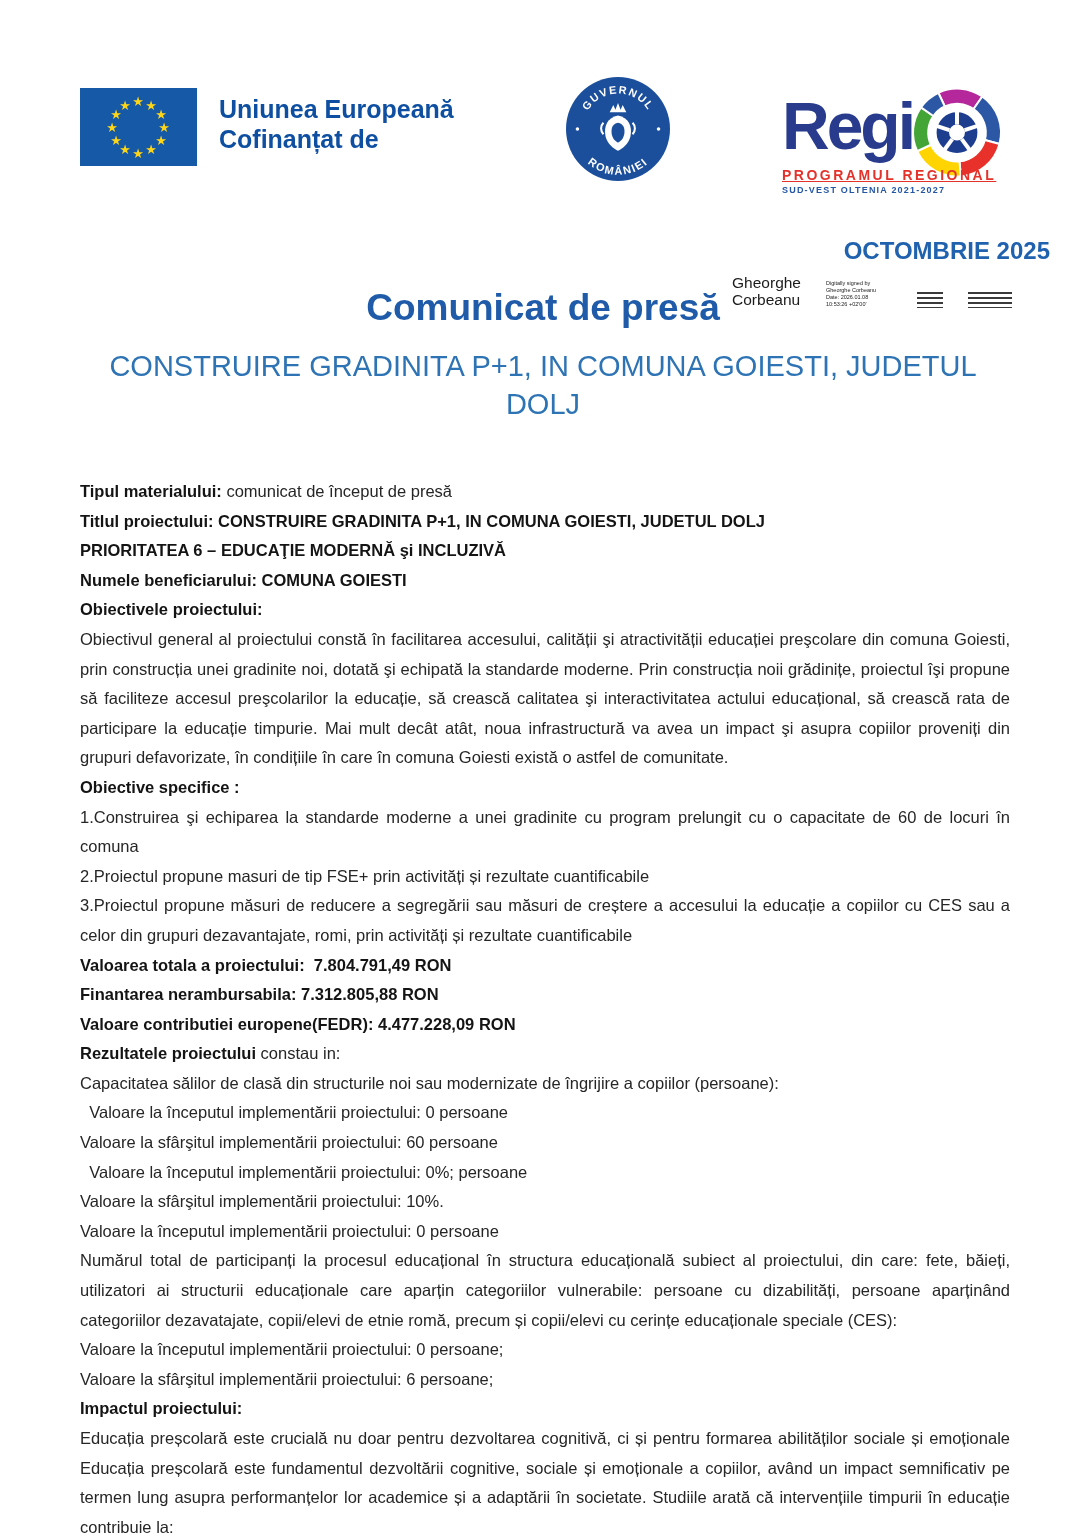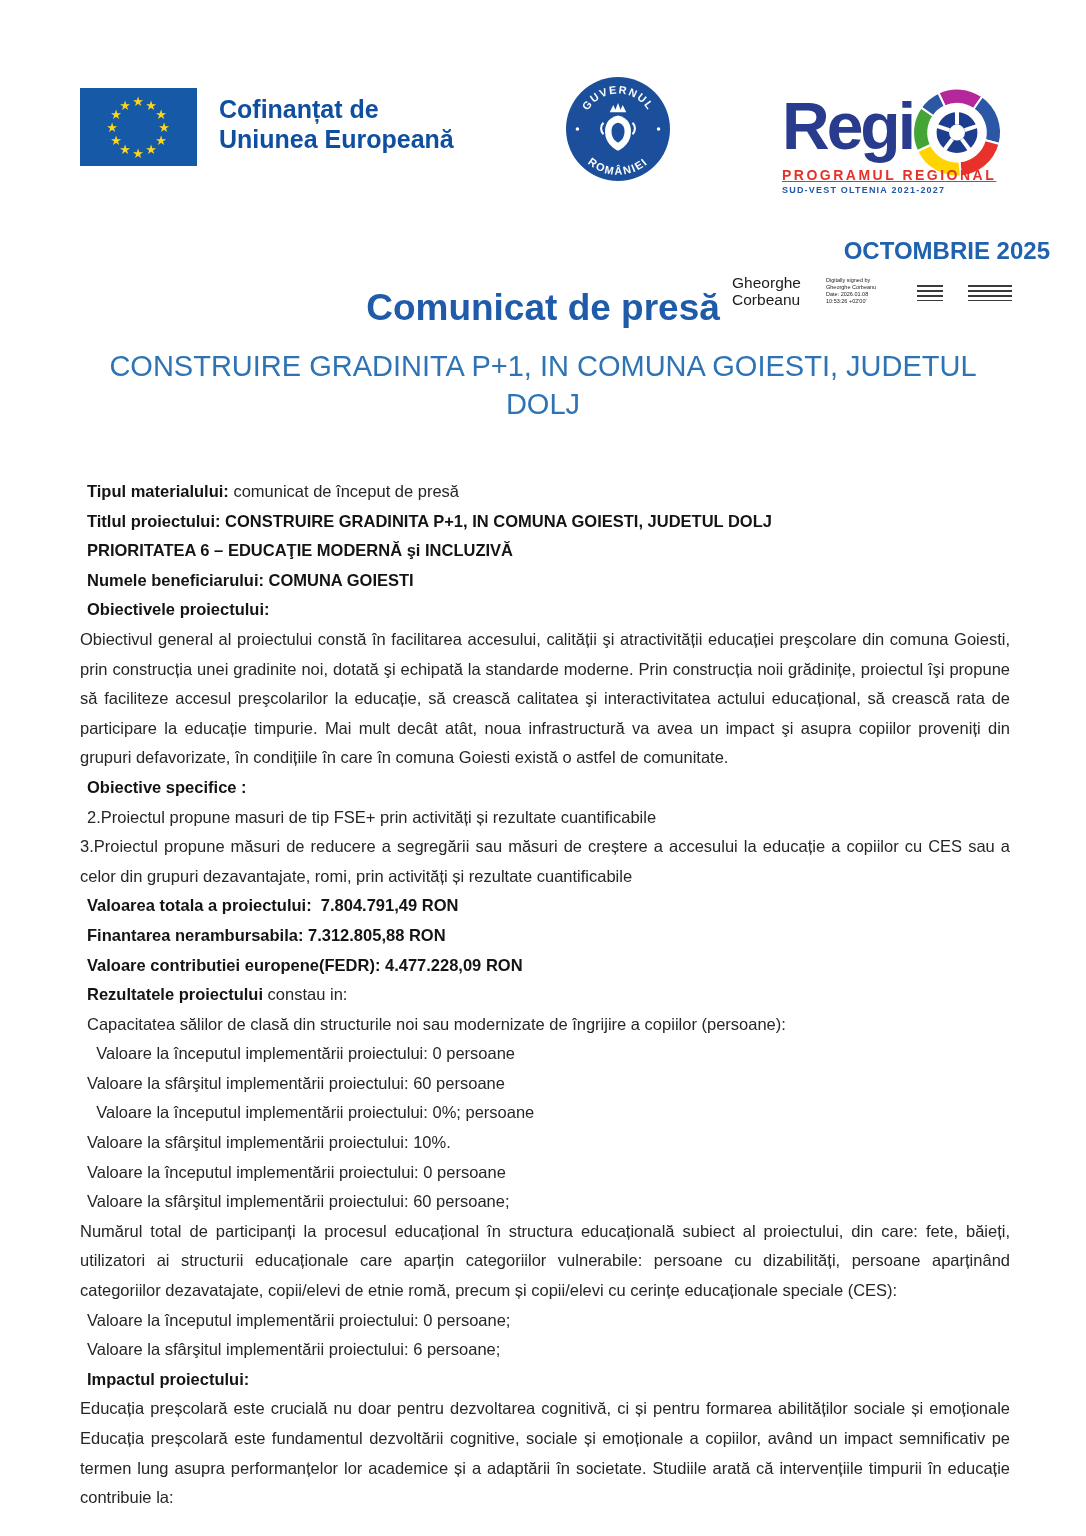--- a/index.html
+++ b/index.html
@@ -51,21 +51,21 @@
   .regio-emblem{width:96px;height:96px;margin-left:-4px;}
   .regio-cap1{color:#e4322b;font-weight:bold;font-size:14px;letter-spacing:2.5px;margin-top:-12px;text-decoration:underline;}
   .regio-cap2{color:#2456a4;font-weight:bold;font-size:9px;letter-spacing:1.2px;margin-top:2px;}
   
   .date-line{
     margin-top:50px;padding:0 36px;text-align:right;
     color:#2062ae;font-weight:bold;font-size:24px;
   }
   .signature{
     position:absolute;top:274px;right:74px;
-    display:flex;gap:25px;align-items:center;
+    display:flex;gap:25px;align-items:flex-end;
   }
   .sig-name{font-size:15.5px;line-height:17px;color:#1c1c1c;white-space:pre-line;}
   .sig-details{font-size:5.5px;line-height:7px;color:#1c1c1c;white-space:pre-line;width:52px;}
   .sig-bars{margin-left:14px;width:26px;height:16px;margin-top:3px;
     background:repeating-linear-gradient(#3a3a3a 0 1.6px,transparent 1.6px 5px);}
   .sig-bars2{width:44px;height:16px;margin-top:3px;
     background:repeating-linear-gradient(#3a3a3a 0 1.6px,transparent 1.6px 5px);}
   
   .doc-title{
     margin:22px 0 0;text-align:center;
@@ -73,21 +73,21 @@
   }
   .doc-subtitle{
     margin:18px auto 0;text-align:center;width:930px;
     color:#2e74b5;font-weight:normal;font-size:29px;line-height:38px;
   }
   
   .body-text{margin:54px 80px 0;width:930px;}
   .body-text p.line{
     margin:0;font-size:16.5px;line-height:29.6px;color:#262626;
   }
-  .body-text p.line:not(.justify){white-space:pre-wrap;margin-left:7px;}
+  .body-text p.line:not(.justify){white-space:pre-wrap;}
   .body-text p.line b{color:#141414;}
   .body-text p.justify{text-align:justify;}
 </style>
 </head>
 <body>
 
 <div class="page">
 
   <div class="logos">
 
@@ -100,22 +100,22 @@
           <span class="star">★</span>
           <span class="star">★</span>
           <span class="star">★</span>
           <span class="star">★</span>
           <span class="star">★</span>
           <span class="star">★</span>
           <span class="star">★</span>
           <span class="star">★</span>
       </div>
       <div class="eu-text">
+        <div>Uniunea Europeană</div>
         <div>Cofinanțat de</div>
-        <div>Uniunea Europeană</div>
       </div>
     </div>
 
     <svg class="gov-logo" viewBox="0 0 100 100">
       <circle cx="50" cy="50" r="50" fill="#1b4f9c"></circle>
       <defs>
         <path id="arcTop" d="M 16,50 A 34,34 0 0 1 84,50"></path>
         <path id="arcBot" d="M 6,50 A 44,44 0 0 0 94,50"></path>
       </defs>
       <text font-size="10.5" font-weight="bold" fill="#ffffff" letter-spacing="1.5" font-family="Liberation Sans, sans-serif">
@@ -180,33 +180,33 @@
   <h2 class="doc-subtitle">CONSTRUIRE GRADINITA P+1, IN COMUNA GOIESTI, JUDETUL DOLJ</h2>
 
   <div class="body-text">
       <p class="line"><b>Tipul materialului:</b><span> comunicat de început de presă</span></p>
       <p class="line"><b>Titlul proiectului: CONSTRUIRE GRADINITA P+1, IN COMUNA GOIESTI, JUDETUL DOLJ</b></p>
       <p class="line"><b>PRIORITATEA 6 – EDUCAŢIE MODERNĂ şi INCLUZIVĂ</b></p>
       <p class="line"><b>Numele beneficiarului: COMUNA GOIESTI</b></p>
       <p class="line"><b>Obiectivele proiectului:</b></p>
       <p class="line justify"><span>Obiectivul general al proiectului constă în facilitarea accesului, calității şi atractivității educației preşcolare din comuna Goiesti, prin construcția unei gradinite noi, dotată şi echipată la standarde moderne. Prin construcția noii grădinițe, proiectul îşi propune să faciliteze accesul preşcolarilor la educație, să crească calitatea şi interactivitatea actului educațional, să crească rata de participare la educație timpurie. Mai mult decât atât, noua infrastructură va avea un impact şi asupra copiilor proveniți din grupuri defavorizate, în condițiile în care în comuna Goiesti există o astfel de comunitate.</span></p>
       <p class="line"><b>Obiective specifice :</b></p>
+      <p class="line justify"><span>1.Construirea şi echiparea la standarde moderne a unei gradinite cu program prelungit cu o capacitate de 60 de locuri în comuna</span></p>
       <p class="line"><span>2.Proiectul propune masuri de tip FSE+ prin activități și rezultate cuantificabile</span></p>
       <p class="line justify"><span>3.Proiectul propune măsuri de reducere a segregării sau măsuri de creștere a accesului la educație a copiilor cu CES sau a celor din grupuri dezavantajate, romi, prin activități și rezultate cuantificabile</span></p>
       <p class="line"><b>Valoarea totala a proiectului:  7.804.791,49 RON</b></p>
       <p class="line"><b>Finantarea nerambursabila: 7.312.805,88 RON</b></p>
       <p class="line"><b>Valoare contributiei europene(FEDR): 4.477.228,09 RON</b></p>
       <p class="line"><b>Rezultatele proiectului</b><span> constau in:</span></p>
       <p class="line"><span>Capacitatea sălilor de clasă din structurile noi sau modernizate de îngrijire a copiilor (persoane):</span></p>
       <p class="line"><span>  Valoare la începutul implementării proiectului: 0 persoane</span></p>
       <p class="line"><span>Valoare la sfârşitul implementării proiectului: 60 persoane</span></p>
       <p class="line"><span>  Valoare la începutul implementării proiectului: 0%; persoane</span></p>
       <p class="line"><span>Valoare la sfârşitul implementării proiectului: 10%.</span></p>
       <p class="line"><span>Valoare la începutul implementării proiectului: 0 persoane</span></p>
-      <p class="line"><span>Valoare la sfârşitul implementării proiectului: 60 persoane;</span></p>
       <p class="line justify"><span>Numărul total de participanți la procesul educațional în structura educațională subiect al proiectului, din care: fete, băieți, utilizatori ai structurii educaționale care aparțin categoriilor vulnerabile: persoane cu dizabilități, persoane aparținând categoriilor dezavatajate, copii/elevi de etnie romă, precum și copii/elevi cu cerințe educaționale speciale (CES):</span></p>
       <p class="line"><span>Valoare la începutul implementării proiectului: 0 persoane;</span></p>
       <p class="line"><span>Valoare la sfârşitul implementării proiectului: 6 persoane;</span></p>
       <p class="line"><b>Impactul proiectului:</b></p>
       <p class="line justify"><span>Educația preșcolară este crucială nu doar pentru dezvoltarea cognitivă, ci și pentru formarea abilităților sociale și emoționale Educația preșcolară este fundamentul dezvoltării cognitive, sociale și emoționale a copiilor, având un impact semnificativ pe termen lung asupra performanțelor lor academice și a adaptării în societate. Studiile arată că intervențiile timpurii în educație contribuie la:</span></p>
     </div>
 
 </div>
 
 </body></html>

